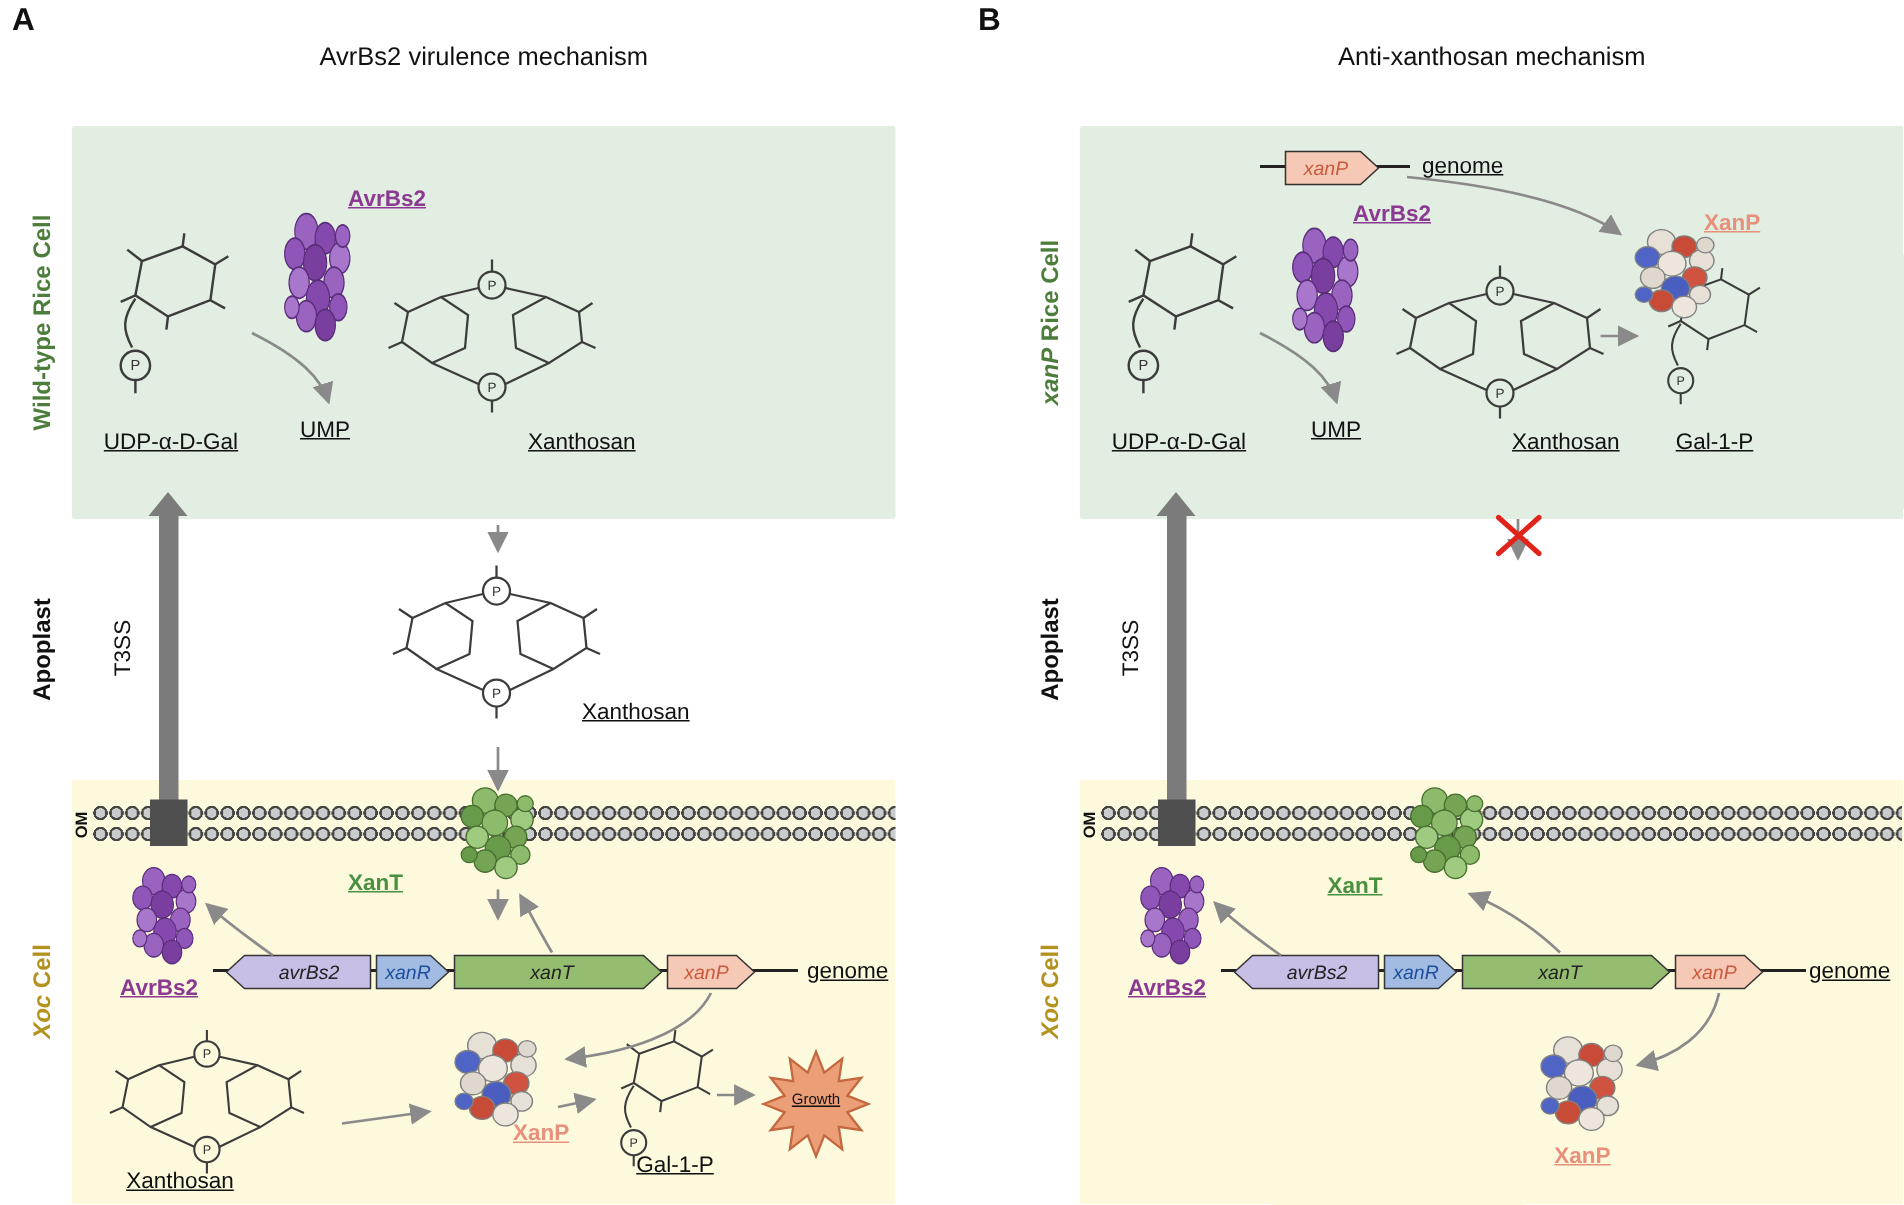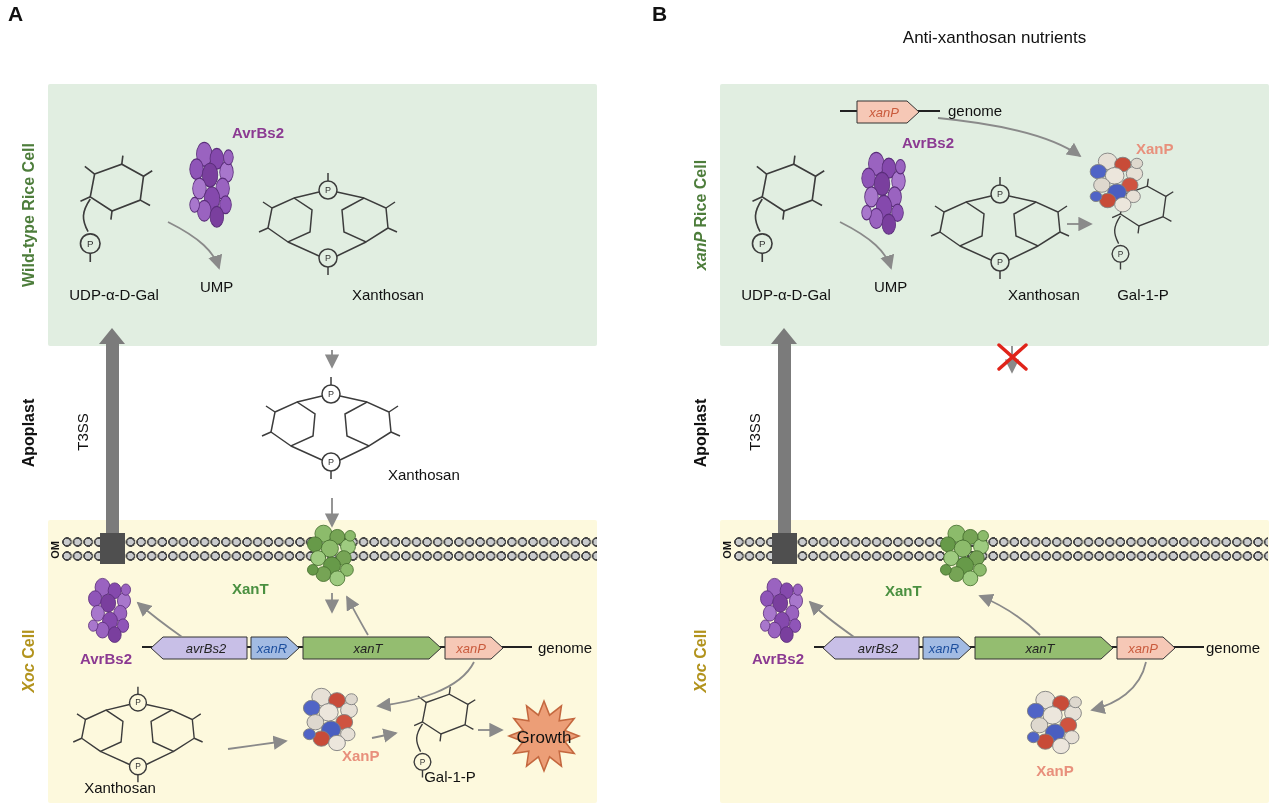--- a/index.html
+++ b/index.html
@@ -35,21 +35,21 @@
   .t3ss-base{position:absolute;background:var(--membrane_dark);z-index:2;}
   .chem{position:absolute;z-index:2;}
   .blob{position:absolute;z-index:3;}
   .gene{position:absolute;z-index:3;}
   .gene-line{position:absolute;height:2px;background:#222;z-index:2;}
   #arrows{position:absolute;left:0;top:0;z-index:4;pointer-events:none;}
   .gtxt{font-family:"Liberation Sans",sans-serif;font-style:italic;font-size:13px;fill:#222;text-anchor:middle;}
   .gtxt-blue{fill:#1d4f9e;}
   .gtxt-salmon{fill:#c95a3c;}
   .ptxt{font-family:"Liberation Sans",sans-serif;font-size:9px;fill:#333;text-anchor:middle;}
-  .labelz{z-index:5;}
+  .labelz{z-index:5;text-decoration:underline;}
 </style>
 </head>
 <body>
 
 <div id="canvas">
 
   <svg width="0" height="0" style="position:absolute">
     <defs>
       <symbol id="sym-ring" viewBox="0 0 70 62">
         <g fill="none" stroke="#3c3c3c" stroke-width="1.5">
@@ -133,21 +133,22 @@
     </defs>
   </svg>
 
   <div class="box rice-box" style="left:48px;top:84px;width:549px;height:262px;"></div>
   <div class="box xoc-box" style="left:48px;top:520px;width:549px;height:283px;"></div>
   <div class="box rice-box" style="left:720px;top:84px;width:549px;height:262px;"></div>
   <div class="box xoc-box" style="left:720px;top:520px;width:549px;height:283px;"></div>
 
   <div class="panel-letter" style="left:8px;top:2px;">A</div>
   <div class="panel-letter" style="left:652px;top:2px;">B</div>
-  <div class="panel-title" style="left:720px;width:549px;top:28px;">Anti-xanthosan nutrients</div>
+  <div class="panel-title" style="left:48px;width:549px;top:28px;">AvrBs2 virulence mechanism</div>
+  <div class="panel-title" style="left:720px;width:549px;top:28px;">Anti-xanthosan mechanism</div>
 
   <div class="vlabel rice-c" style="left:29px;top:215px;">Wild-type Rice Cell</div>
   <div class="vlabel" style="left:29px;top:433px;">Apoplast</div>
   <div class="vlabel xoc-c" style="left:29px;top:661px;"><span style="font-style:italic">Xoc</span><span> Cell</span></div>
   <div class="vlabel t3ss" style="left:82px;top:432px;">T3SS</div>
   <div class="vlabel small" style="left:55px;top:550px;">OM</div>
 
   <div class="vlabel rice-c" style="left:701px;top:215px;"><span style="font-style:italic">xanP</span><span> Rice Cell</span></div>
   <div class="vlabel" style="left:701px;top:433px;">Apoplast</div>
   <div class="vlabel xoc-c" style="left:701px;top:661px;"><span style="font-style:italic">Xoc</span><span> Cell</span></div>
@@ -227,21 +228,21 @@
   <svg class="blob" style="left:933px;top:522px;" width="64" height="68" viewBox="0 0 60 64" preserveAspectRatio="none">
       <use href="#sym-blob-green"></use>
     </svg>
   <svg class="blob" style="left:1019px;top:688px;" width="72" height="70" viewBox="0 0 60 64" preserveAspectRatio="none">
       <use href="#sym-blob-electro"></use>
     </svg>
 
   <svg class="blob" style="left:502px;top:698px;" width="84" height="76" viewBox="0 0 80 74">
       <use href="#sym-star"></use>
     </svg>
-  <div class="mol-label labelz center" style="left:502px;top:728px;width:84px;font-size:17px;">Growth</div>
+  <div class="mol-label labelz center" style="left:502px;top:728px;width:84px;font-size:10px;">Growth</div>
 
   <div class="gene-line" style="left:142px;top:646px;width:390px;"></div>
   <svg class="gene" style="left:150px;top:636px;" width="98" height="24">
     <polygon points="97,1 13,1 1,12 13,23 97,23" fill="var(--gene_avrbs2)" stroke="#333" stroke-width="1"></polygon>
     <text class="gtxt" x="56" y="16.5">avrBs2</text>
   </svg>
   <svg class="gene" style="left:250px;top:636px;" width="50" height="24">
     <polygon points="1,1 37,1 49,12 37,23 1,23" fill="var(--gene_xanr)" stroke="#333" stroke-width="1"></polygon>
     <text class="gtxt gtxt-blue" x="22" y="16.5">xanR</text>
   </svg>

